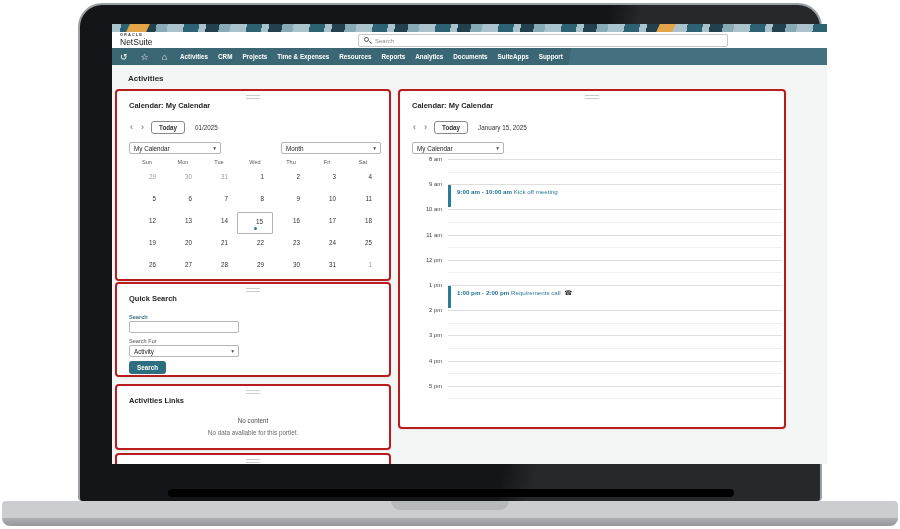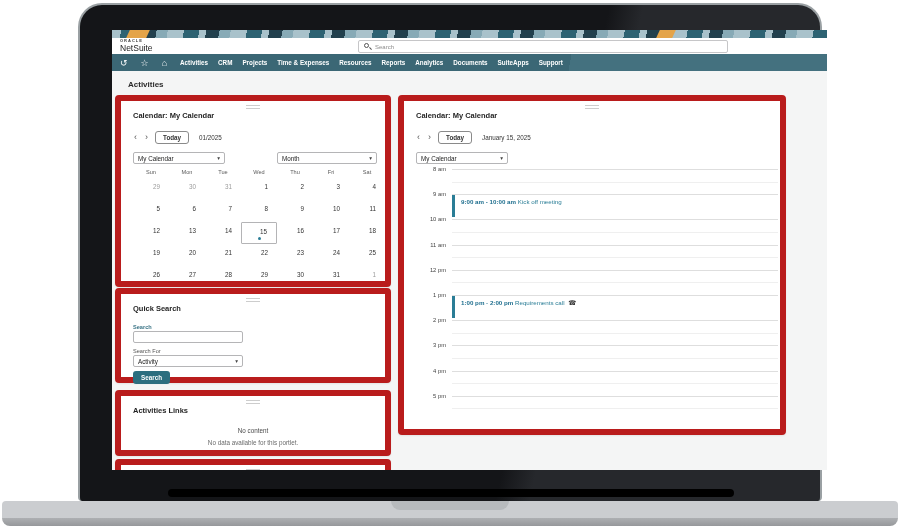--- a/index.html
+++ b/index.html
@@ -16,21 +16,21 @@
                 background:#000; border-radius:4px; }
   .base-deck { position:absolute; left:2px; top:501px; width:896px; height:17px;
                background:#cbcdd0; border-radius:4px 4px 0 0; }
   .base-notch { position:absolute; left:391px; top:501px; width:118px; height:9px;
                 background:#b7babd; border-radius:0 0 9px 9px; }
   .base-front { position:absolute; left:2px; top:518px; width:896px; height:8px;
                 background:linear-gradient(#adafb2,#96989b);
                 border-radius:0 0 9px 9px; }
 
   
-  .screen { position:absolute; left:112px; top:30px; width:715px; height:440px;
+  .screen { position:absolute; left:112px; top:24px; width:715px; height:440px;
             background:#c4b5fd; overflow:hidden; }
 
   .brand-strip { position:absolute; left:0; top:0; width:100%; height:8px;
     background:repeating-linear-gradient(100deg,
       #a9c2cb 0 9px,#2d6272 9px 24px,#a9c2cb 24px 31px,
       #22404d 31px 44px,#87aab6 44px 55px,#a9c2cb 55px 62px); }
   .strip-accent { position:absolute; top:0; height:8px; background:#e4a449;
                   transform:skewX(-25deg); }
 
   .top-header { position:absolute; left:0; top:8px; width:100%; height:16px; background:#fff; }
@@ -49,21 +49,21 @@
             display:flex; align-items:center; color:#fff; }
   .nav-icons { display:flex; gap:13px; margin-left:8px; font-size:9px; }
   .nav-icons span { cursor:pointer; }
   .nav-menu { display:flex; gap:10px; margin-left:13px; }
   .nav-menu span { font-size:6.3px; font-weight:bold; white-space:nowrap; cursor:pointer; }
 
   .content { position:absolute; left:0; top:41px; width:100%; height:399px; background:#f4f5f5; }
   .page-title { position:absolute; left:16px; top:9px; font-size:8px; font-weight:bold; color:#2b2b2b; }
 
   
-  .portlet { position:absolute; background:#fff; border:6px solid #b91c1c;
+  .portlet { position:absolute; background:#fff; border:2px solid #b91c1c;
              border-radius:4px; box-shadow:0 1px 2px rgba(0,0,0,.07); }
   .handle { position:absolute; left:50%; top:4px; width:14px; height:4px; margin-left:-7px;
             border-top:1px solid #cdcdcd; border-bottom:1px solid #cdcdcd; cursor:grab; }
   .p-title { position:absolute; left:12px; top:10px; font-size:7.5px; font-weight:bold; color:#1f1f1f; }
 
   .cal-toolbar { position:absolute; left:12px; display:flex; align-items:center; gap:6px; }
   .chev { font-size:9px; color:#555; line-height:11px; cursor:pointer; padding:0 1px; }
   .today-btn { border:1px solid #8a8a8a; border-radius:3px; background:#fff;
                font-size:6.3px; font-weight:bold; color:#333; padding:2px 7px; cursor:pointer; }
   .period { font-size:6.3px; color:#333; margin-left:4px; }

